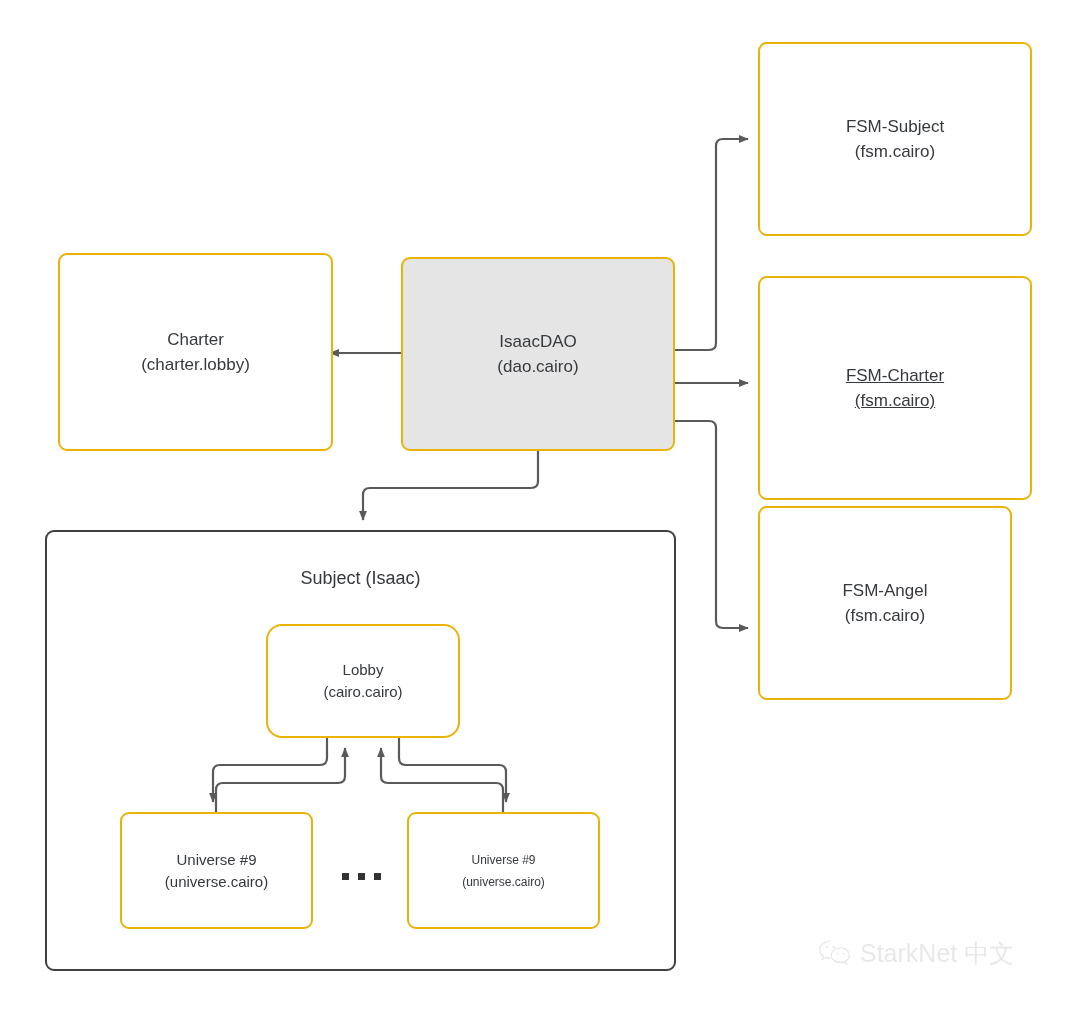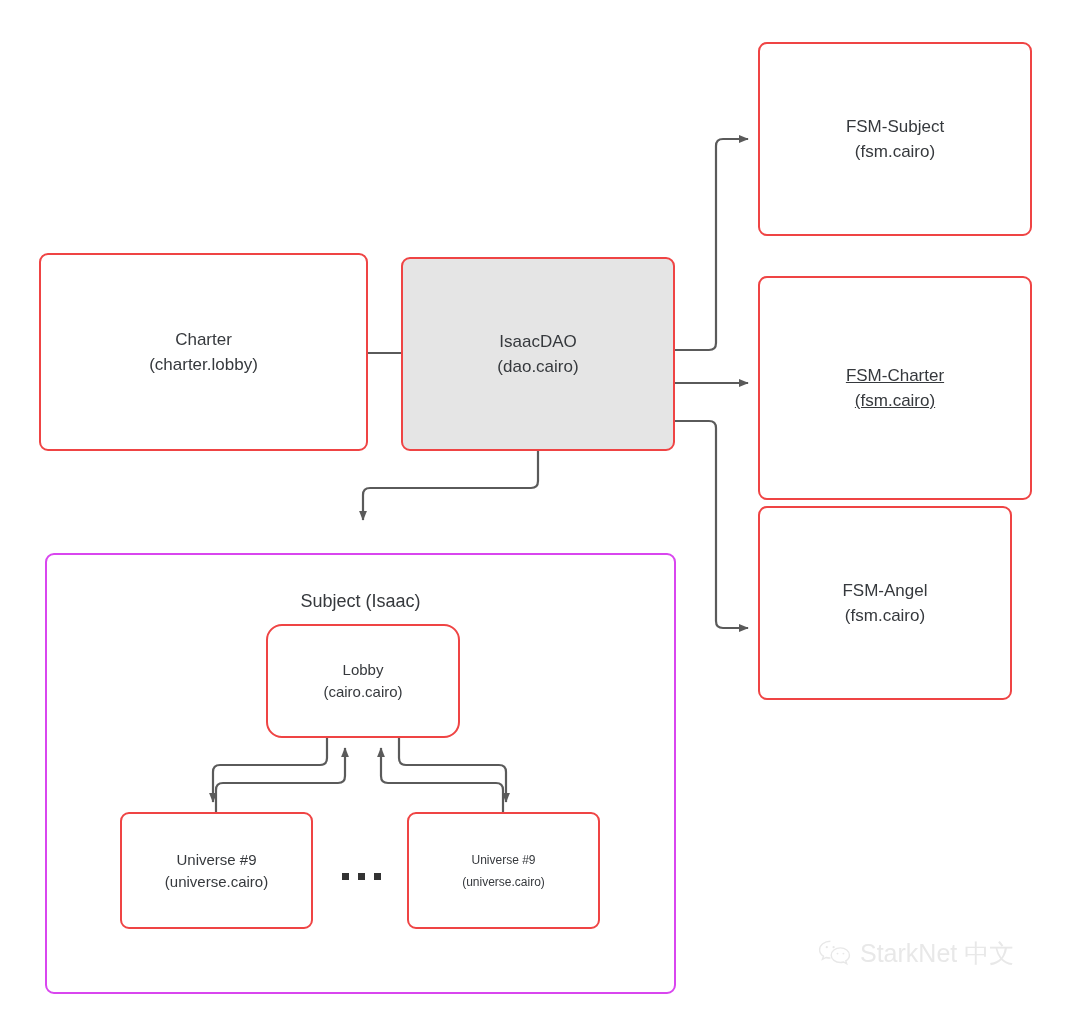--- a/index.html
+++ b/index.html
@@ -21,21 +21,21 @@
     position: absolute;
     left: 0;
     top: 0;
     width: 1080px;
     height: 1011px;
     pointer-events: none;
   }
   .node {
     position: absolute;
     box-sizing: border-box;
-    border: 2px solid #ef4444;
+    border: 2px solid #eab308;
     border-radius: 9px;
     background: #ffffff;
     display: flex;
     flex-direction: column;
     align-items: center;
     justify-content: center;
     color: #36393d;
     font-size: 17px;
     line-height: 25px;
     text-align: center;
@@ -43,25 +43,24 @@
   }
   .node .line2 {
     display: block;
   }
   .node.accent {
     background: #e5e5e5;
   }
   .group {
     position: absolute;
     box-sizing: border-box;
-    border: 2px solid #d946ef;
+    border: 2px solid #404040;
     border-radius: 9px;
     background: transparent;
     z-index: 1;
-    margin-top: 23px;
   }
   .group-title {
     position: absolute;
     width: 100%;
     top: 34px;
     left: 0;
     text-align: center;
     color: #36393d;
     font-size: 18px;
     line-height: 24px;
@@ -124,21 +123,21 @@
       <path d="M503,812 L503,790 Q503,783 496,783 L388,783 Q381,783 381,776 L381,748" marker-end="url(#arrowhead)"></path>
 
       <path d="M399,738 L399,758 Q399,765 406,765 L499,765 Q506,765 506,772 L506,802" marker-end="url(#arrowhead)"></path>
     </g>
   </svg>
 
   <div class="group" style="left:45px; top:530px; width:631px; height:441px;">
     <div class="group-title">Subject (Isaac)</div>
   </div>
 
-  <div class="node" style="left:39px; top:253px; width:329px; height:198px;">
+  <div class="node" style="left:58px; top:253px; width:275px; height:198px;">
     <span>Charter</span>
     <span class="line2">(charter.lobby)</span>
   </div>
 
   <div class="node accent" style="left:401px; top:257px; width:274px; height:194px;">
     <span>IsaacDAO</span>
     <span class="line2">(dao.cairo)</span>
   </div>
 
   <div class="node" style="left:758px; top:42px; width:274px; height:194px;">

